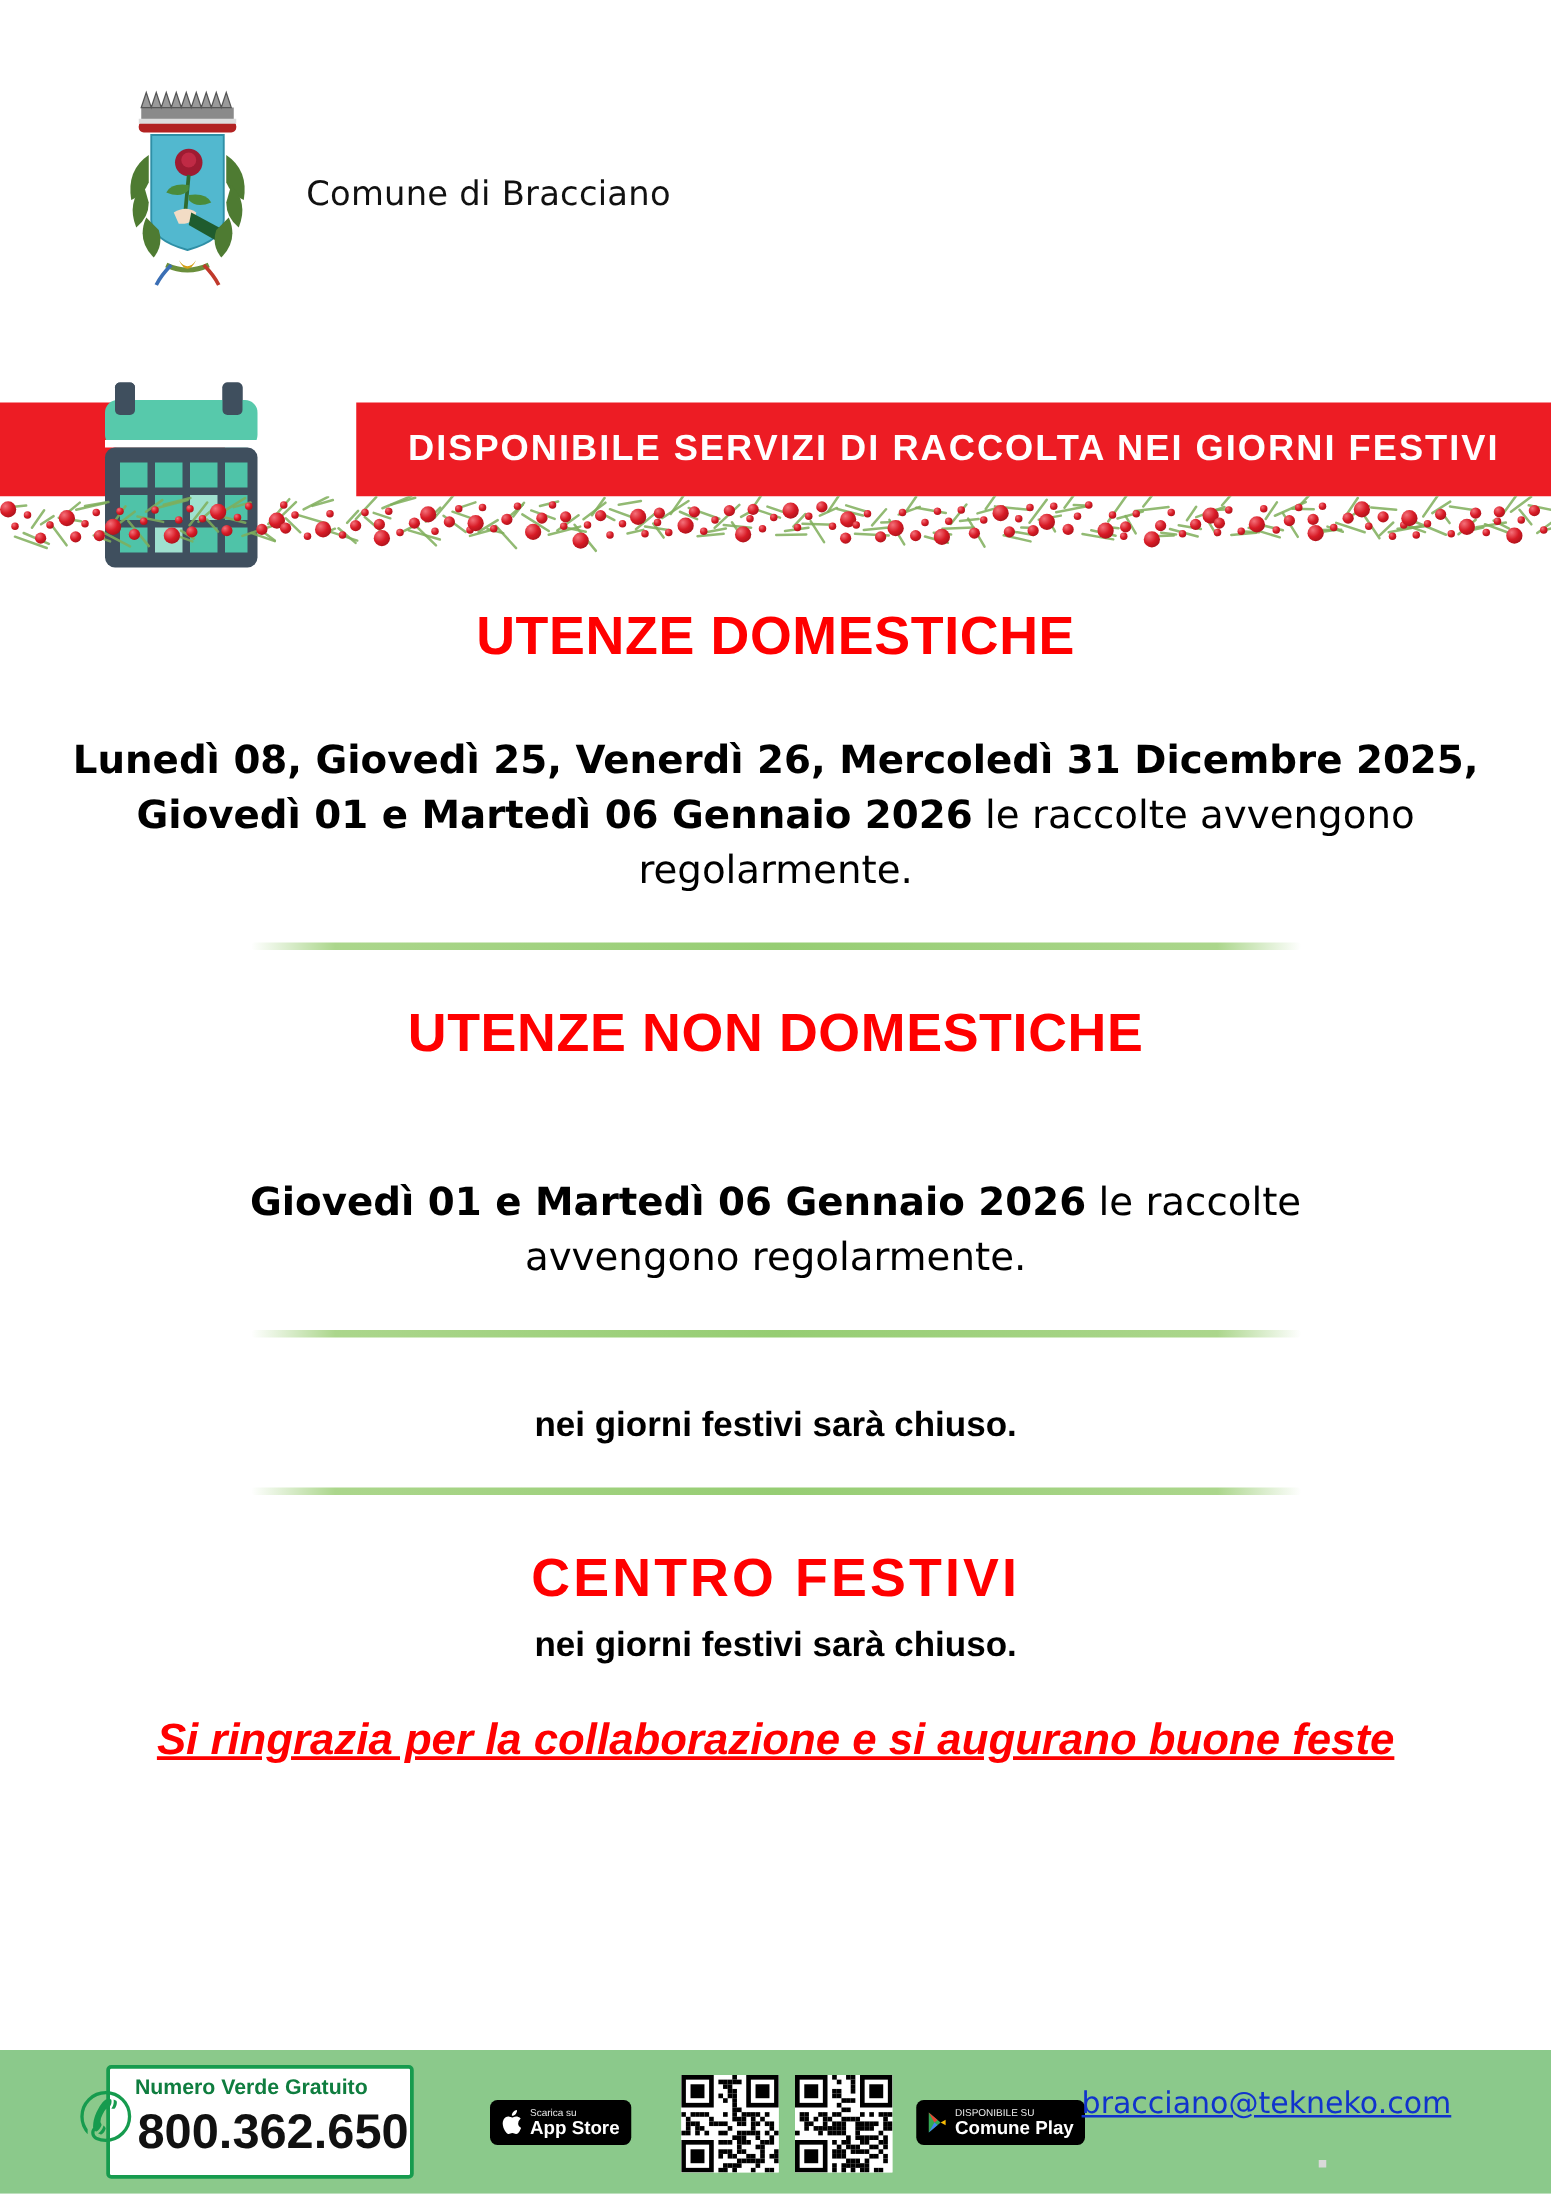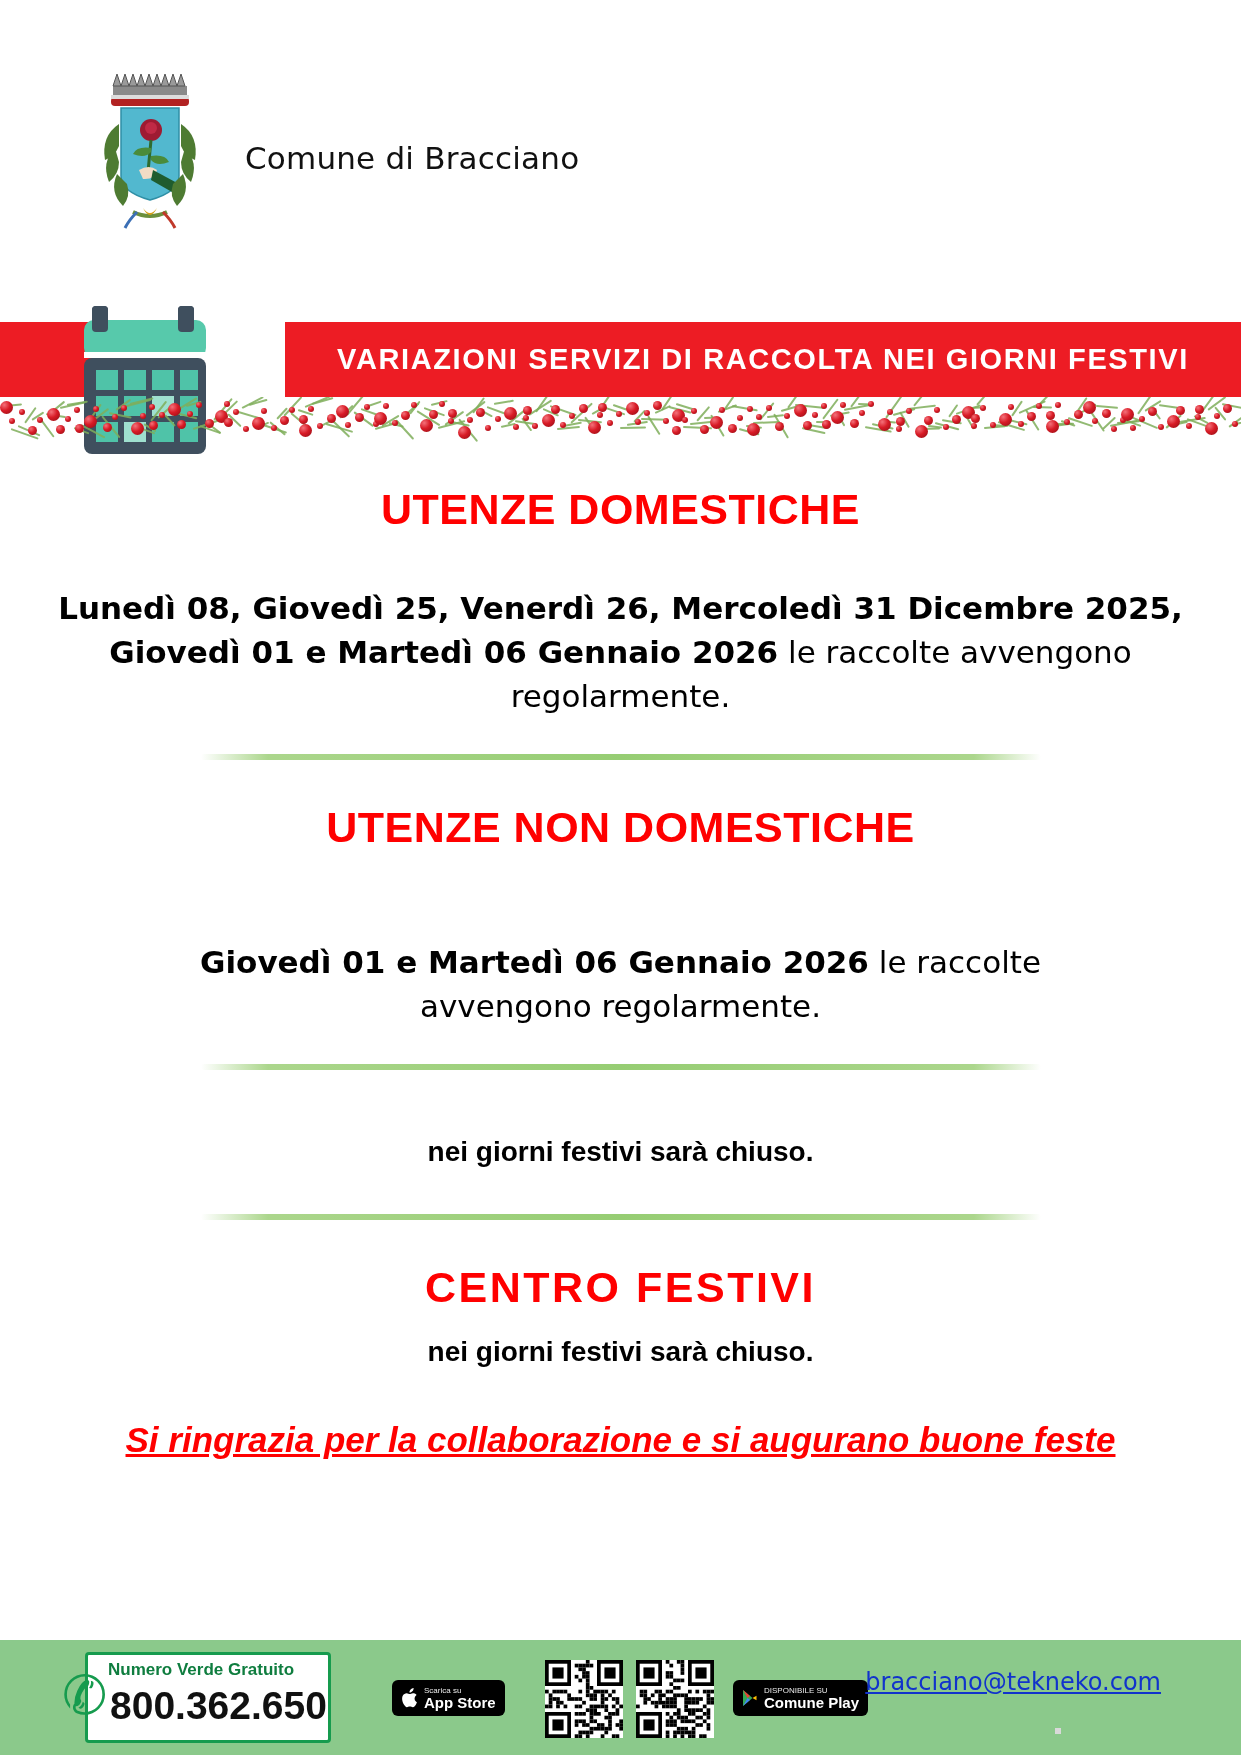--- a/index.html
+++ b/index.html
@@ -14,21 +14,21 @@
   
   .header{
     position:absolute;left:0;top:0;width:1241px;height:250px;
   }
   .crest{
     position:absolute;left:95px;top:72px;width:110px;height:160px;
   }
   .crest svg{display:block;}
   .comune-label{
     position:absolute;left:245px;top:140px;
-    font-size:31px;color:#111;letter-spacing:.2px;
+    font-size:27px;color:#111;letter-spacing:.2px;
     font-family:"DejaVu Sans", sans-serif;
     white-space:nowrap;
   }
   .tekneko{
     position:absolute;left:620px;top:96px;width:370px;height:110px;
   }
   .tekneko .tree{position:absolute;left:0;top:0;}
   .tekneko .word{
     position:absolute;left:85px;top:6px;
     font-size:78px;line-height:78px;
@@ -89,21 +89,21 @@
   .para{
     font-size:31px;line-height:44px;color:#000;
     font-family:"DejaVu Sans", sans-serif;
     margin:0 auto;
     max-width:1140px;
   }
   .para b{font-weight:bold;}
   .sub-note{
     font-size:28px;font-weight:bold;color:#000;
     font-family:"Liberation Sans", sans-serif;
-    margin:12px;
+    margin:0;
   }
   .divider{
     width:840px;height:6px;margin:0 auto;
     background:linear-gradient(to right,
       rgba(167,212,134,0) 0%,
       rgba(167,212,134,.95) 8%,
       rgba(150,205,115,1) 50%,
       rgba(167,212,134,.95) 92%,
       rgba(167,212,134,0) 100%);
     border-radius:3px;
@@ -229,21 +229,21 @@
         <rect x="26" y="130" width="22" height="20"></rect>
           <rect x="54" y="130" width="22" height="20" fill="#9fe0cf"></rect>
         <rect x="82" y="130" width="22" height="20"></rect>
           <rect x="110" y="130" width="18" height="20"></rect>
       </g>
       <rect x="22" y="14" width="16" height="26" rx="4" fill="#3f4f5e"></rect>
       <rect x="108" y="14" width="16" height="26" rx="4" fill="#3f4f5e"></rect>
     </svg>
   </div>
 
-  <div class="banner-title">VARIAZIONI  SERVIZI  DI  RACCOLTA  NEI  GIORNI  FESTIVI</div>
+  <div class="banner-title">DISPONIBILE  SERVIZI  DI  RACCOLTA  NEI  GIORNI  FESTIVI</div>
 
   <div class="garland" id="garland">
       <div class="needle" style="left:4px;top:8px;width:18px;transform:rotate(-5.270450294075605deg);"></div>
       <div class="needle" style="left:11px;top:31px;width:29px;transform:rotate(19.550392887326012deg);"></div>
       <div class="needle" style="left:18px;top:28px;width:24px;transform:rotate(23.277675794403194deg);"></div>
       <div class="needle" style="left:25px;top:25px;width:19px;transform:rotate(-55.07378820778999deg);"></div>
       <div class="needle" style="left:32px;top:22px;width:14px;transform:rotate(-33.10711595861445deg);"></div>
       <div class="needle" style="left:39px;top:19px;width:25px;transform:rotate(53.438460222624464deg);"></div>
       <div class="needle" style="left:46px;top:16px;width:20px;transform:rotate(8.834439372852515deg);"></div>
       <div class="needle" style="left:53px;top:13px;width:15px;transform:rotate(-39.42855048351019deg);"></div>

